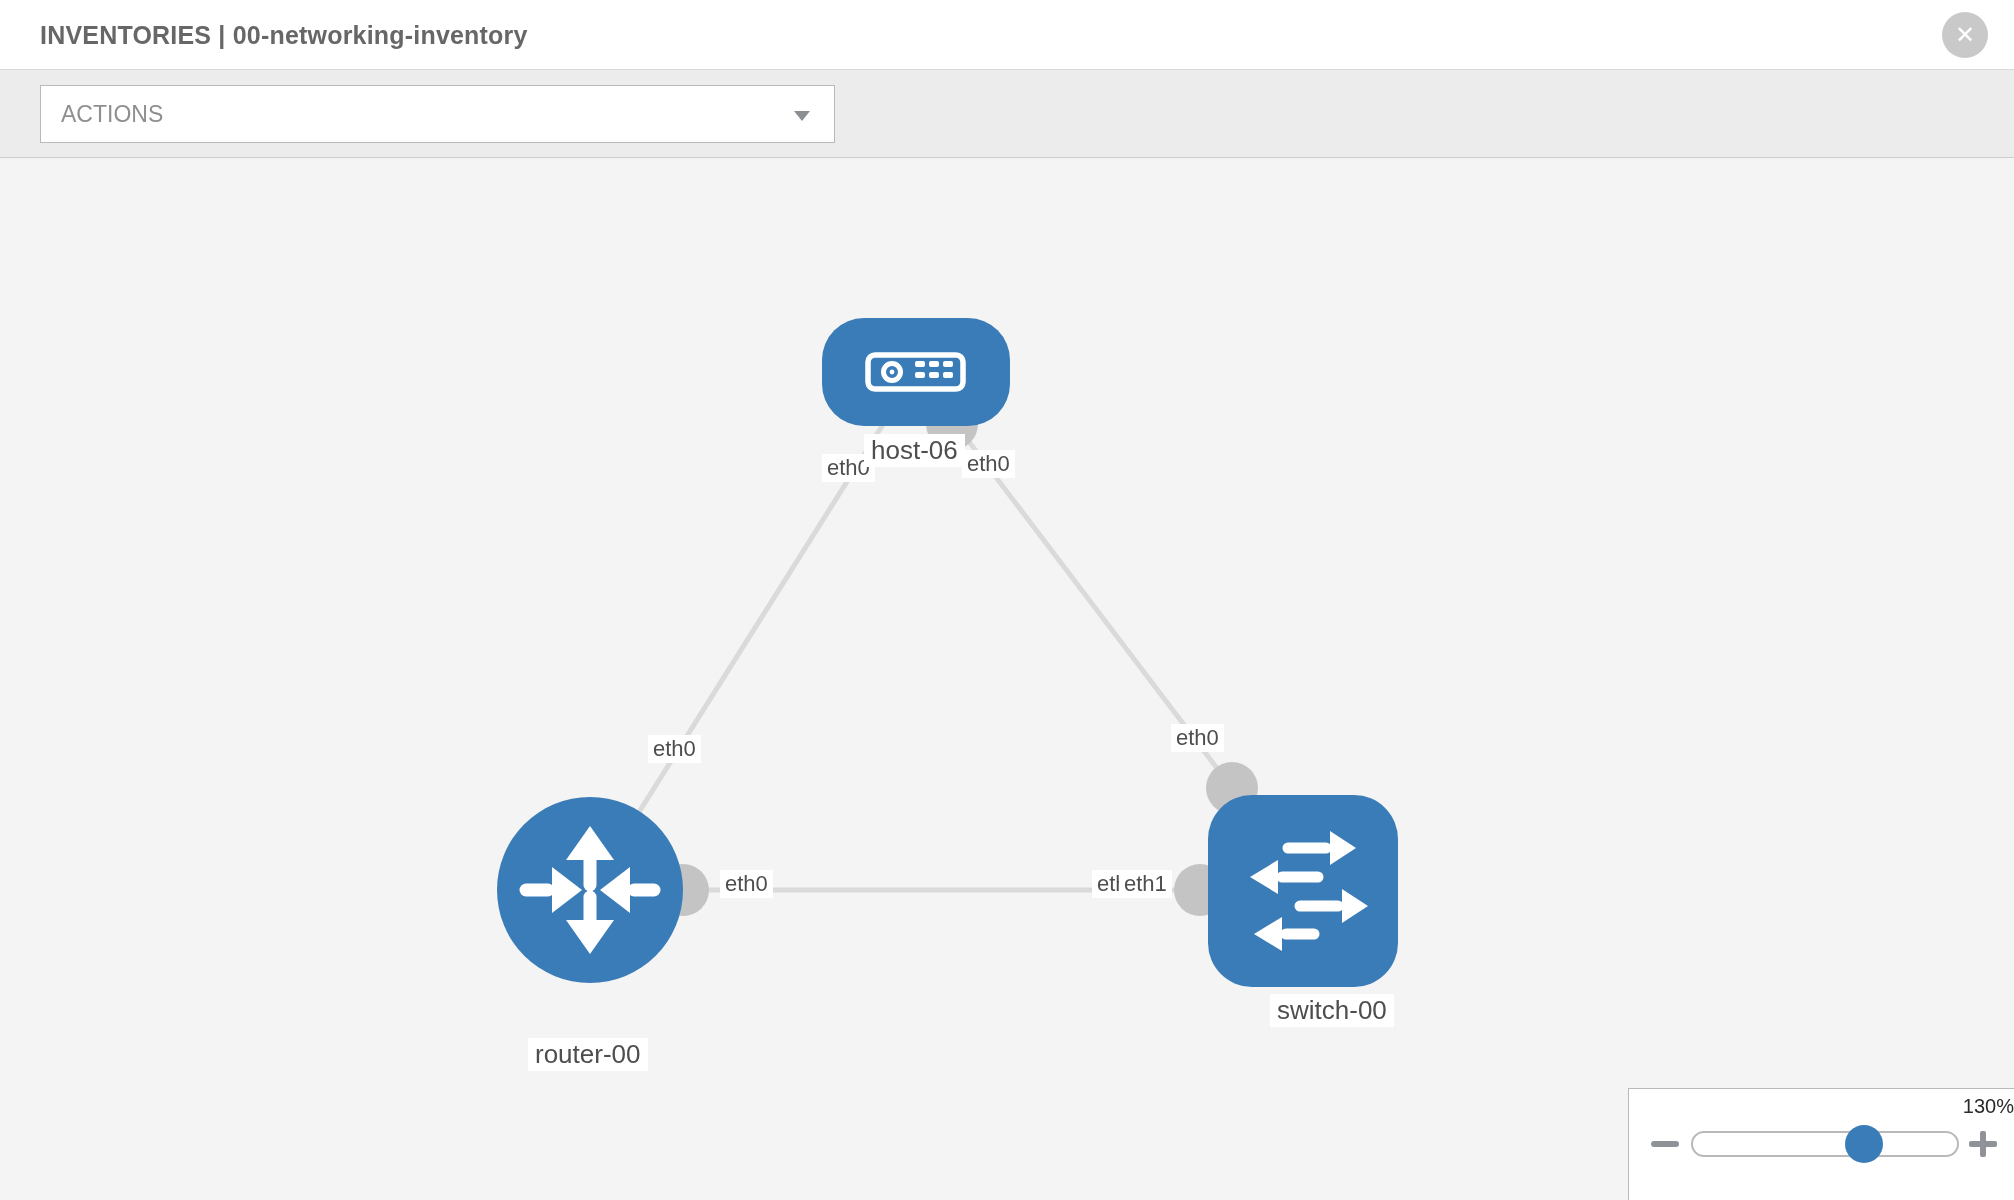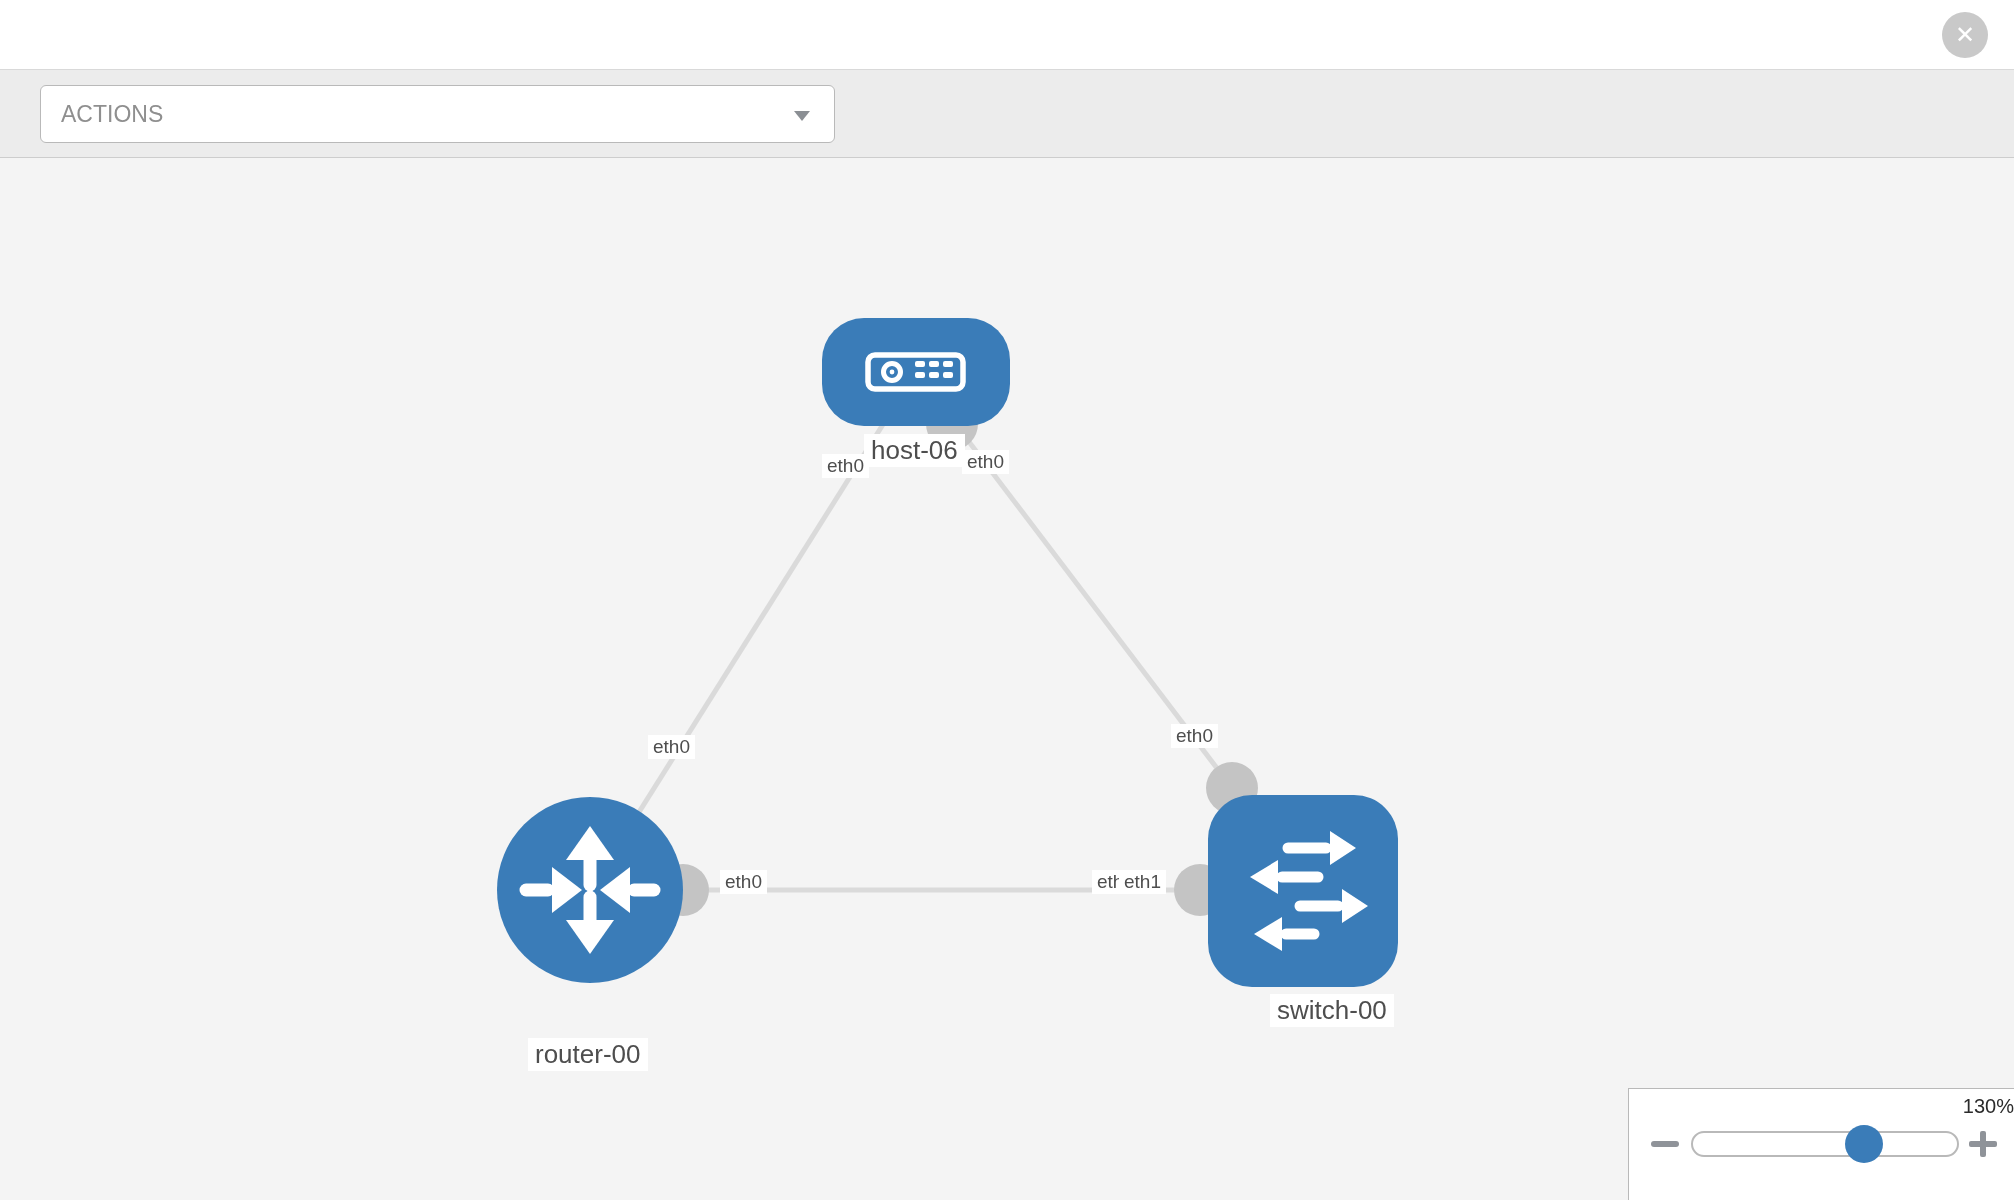--- a/index.html
+++ b/index.html
@@ -13,40 +13,40 @@
                   font-size:25px; font-weight:bold; color:#676767; letter-spacing:0.2px; }
   .close-btn { position:absolute; right:26px; top:12px; width:46px; height:46px; border-radius:50%;
                background:#c9c9c9; cursor:pointer; }
   .close-btn::before { content:"✕"; position:absolute; left:0; top:0; width:46px; height:46px;
                line-height:46px; text-align:center; color:#ffffff; font-size:24px; font-weight:bold; }
 
   
   .toolbar { position:absolute; left:0; top:70px; width:2014px; height:88px; background:#ececec;
              border-bottom:1px solid #cdcdcd; }
   .select-box { position:absolute; top:15px; height:58px; background:#ffffff;
-                border:1px solid #b9b9b9; border-radius:6px; }
+                border:1px solid #b9b9b9; border-radius:0; }
   .select-box .ph { position:absolute; left:20px; top:0; height:56px; line-height:56px;
                     font-size:23px; color:#8f8f8f; }
   .tri { position:absolute; right:24px; top:24px; width:0; height:0;
          border-left:10px solid transparent; border-right:10px solid transparent;
          border-top:12px solid #8b8f94; }
   .actions-box { left:40px; width:795px; }
   .actions-box .tri { border-left-width:8px; border-right-width:8px; border-top-width:10px; top:25px; }
   .search-box { left:1185px; width:794px; }
   .tool-icon { position:absolute; top:94px; width:44px; height:44px; }
   .wrench { left:1044px; }
   .key { left:1114px; }
 
   
   .canvas { position:absolute; left:0; top:158px; width:2014px; height:1042px; background:#f4f4f4; }
   .canvas svg { position:absolute; left:0; top:0; }
 
   .chip { position:absolute; background:#ffffff; color:#4e4e4e; white-space:nowrap; }
   .chip-node { font-size:26px; padding:1px 7px; }
-  .chip-if { font-size:19px; padding:1px 5px; }
+  .chip-if { font-size:22px; padding:1px 5px; }
 
   
   .zoom-panel { position:absolute; left:1628px; top:1088px; width:386px; height:112px;
                 background:#ffffff; border-top:1px solid #b9b9b9; border-left:1px solid #b9b9b9; }
   .zoom-level { position:absolute; left:0; top:6px; width:100%; text-align:right;
                 font-size:20px; color:#2b2b2b; }
   .zoom-minus { position:absolute; left:22px; top:52px; width:28px; height:6px; border-radius:3px;
                 background:#8f9399; cursor:pointer; }
   .zoom-track { position:absolute; left:62px; top:42px; width:268px; height:26px; border-radius:13px;
                 background:#ffffff; border:2px solid #b9b9b9; cursor:pointer; }
@@ -55,20 +55,21 @@
   .zoom-plus { position:absolute; left:340px; top:42px; width:28px; height:26px; cursor:pointer; }
   .zoom-plus::before { content:""; position:absolute; left:0; top:10px; width:28px; height:6px;
                  border-radius:2px; background:#8f9399; }
   .zoom-plus::after  { content:""; position:absolute; left:11px; top:0; width:6px; height:26px;
                  border-radius:2px; background:#8f9399; }
 </style>
 </head>
 <body>
 
 <div class="header">
+  <div class="header-title">INVENTORIES | 00-networking-inventory</div>
   <div class="close-btn"></div>
 </div>
 
 <div class="toolbar">
   <div class="select-box actions-box">
     <span class="ph">ACTIONS</span>
     <span class="tri"></span>
   </div>
 
   <svg class="tool-icon wrench" viewBox="0 0 24 24">

